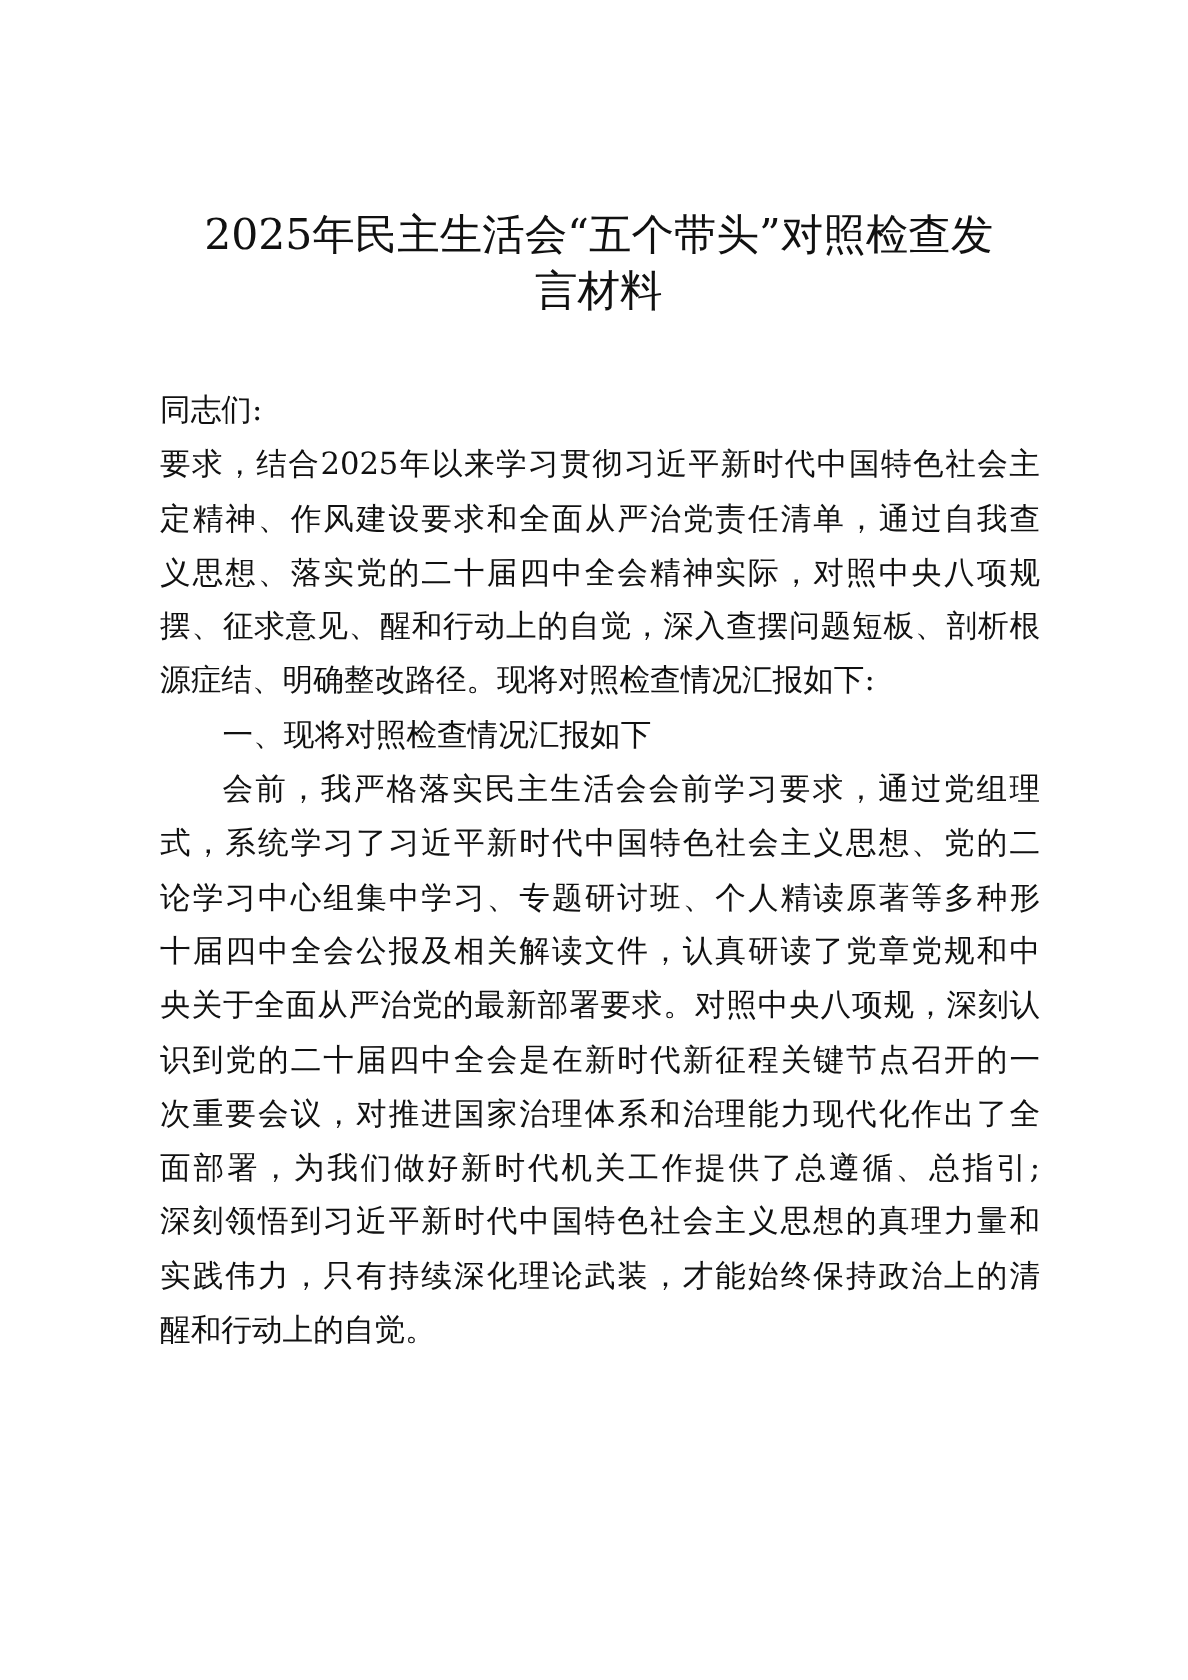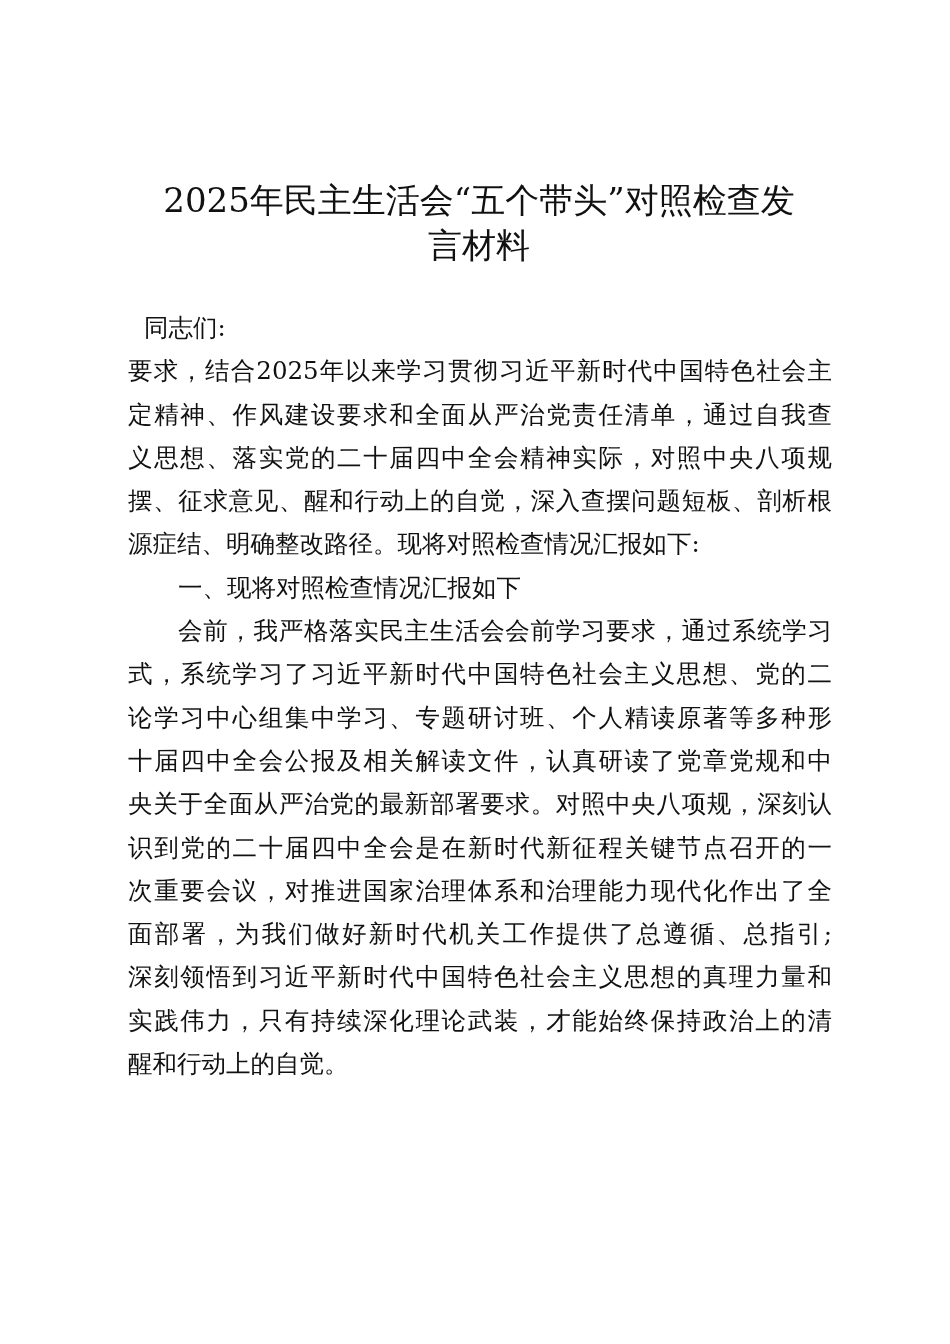--- a/index.html
+++ b/index.html
@@ -20,21 +20,21 @@
       left: 0;
       top: 0;
       width: 950px;
       height: 1344px;
       background: #ffffff;
     }
     .title {
       position: absolute;
       left: 128px;
       width: 702px;
-      top: 178px;
+      top: 166px;
       text-align: center;
       font-size: 34px;
       line-height: 45px;
       font-weight: normal;
       margin: 0;
       letter-spacing: 0px;
     }
     .title span {
       display: block;
       white-space: nowrap;
@@ -55,21 +55,20 @@
       text-align-last: justify;
     }
     .line.last {
       text-align-last: left;
     }
     .line.indent {
       padding-left: 50px;
     }
     .line.salutation {
       text-align-last: left;
-      margin-left: 16px;
     }
     .line.heading {
       text-align-last: left;
     }
   </style>
 </head>
 <body>
 
 <div class="page">
 
@@ -87,21 +86,21 @@
       <span class="line">义思想、落实党的二十届四中全会精神实际，对照中央八项规</span>
       <span class="line">摆、征求意见、醒和行动上的自觉，深入查摆问题短板、剖析根</span>
       <span class="line last">源症结、明确整改路径。现将对照检查情况汇报如下:</span>
     </div>
 
     <div>
       <span class="line indent heading">一、现将对照检查情况汇报如下</span>
     </div>
 
     <div>
-      <span class="line indent">会前，我严格落实民主生活会会前学习要求，通过系统学习</span>
+      <span class="line indent">会前，我严格落实民主生活会会前学习要求，通过党组理</span>
       <span class="line">式，系统学习了习近平新时代中国特色社会主义思想、党的二</span>
       <span class="line">论学习中心组集中学习、专题研讨班、个人精读原著等多种形</span>
       <span class="line">十届四中全会公报及相关解读文件，认真研读了党章党规和中</span>
       <span class="line">央关于全面从严治党的最新部署要求。对照中央八项规，深刻认</span>
       <span class="line">识到党的二十届四中全会是在新时代新征程关键节点召开的一</span>
       <span class="line">次重要会议，对推进国家治理体系和治理能力现代化作出了全</span>
       <span class="line">面部署，为我们做好新时代机关工作提供了总遵循、总指引;</span>
       <span class="line">深刻领悟到习近平新时代中国特色社会主义思想的真理力量和</span>
       <span class="line">实践伟力，只有持续深化理论武装，才能始终保持政治上的清</span>
       <span class="line last">醒和行动上的自觉。</span>

